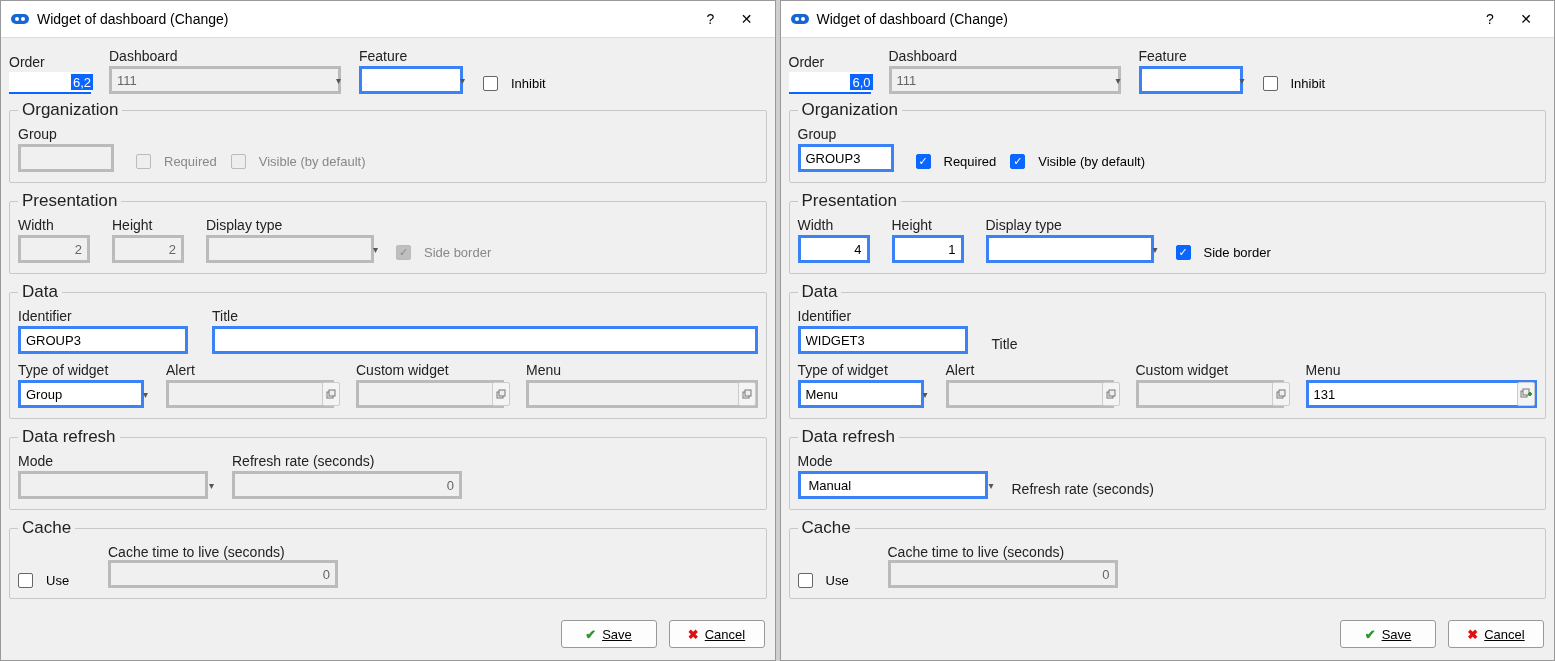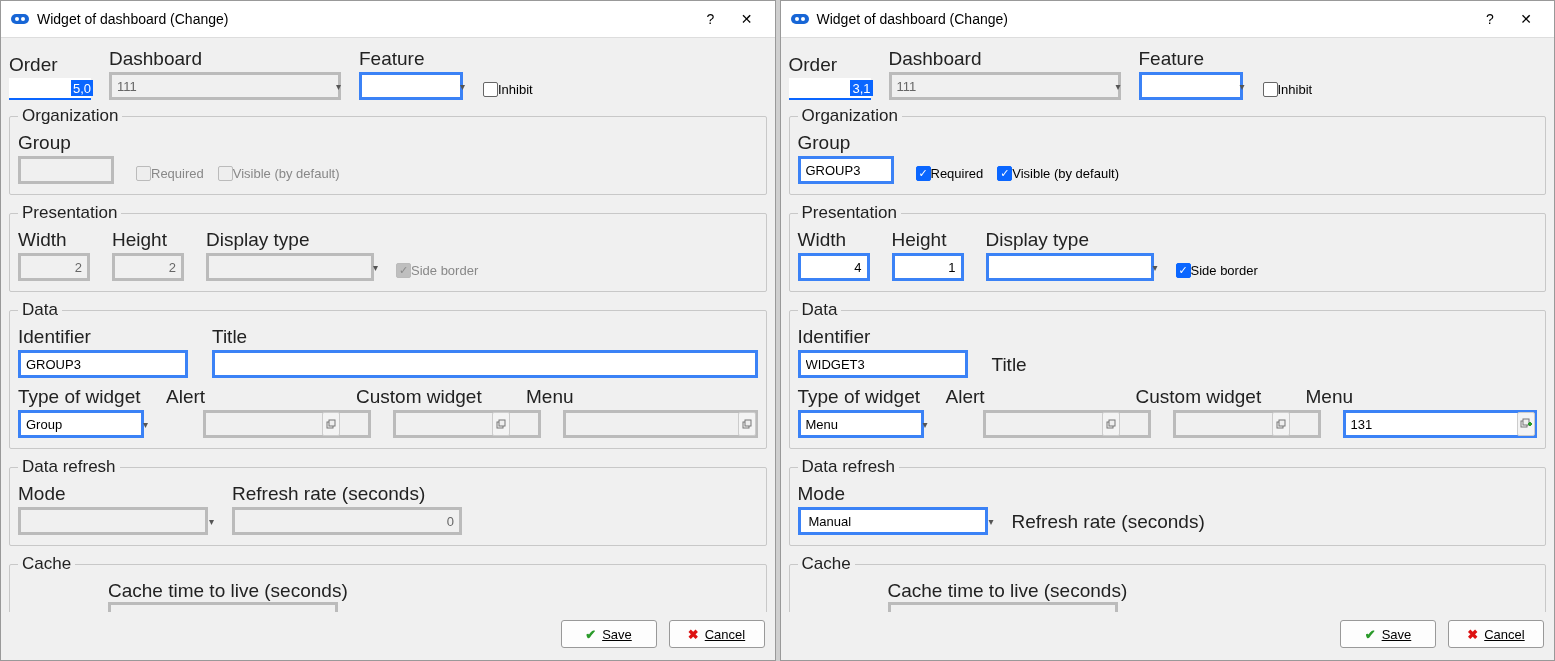--- a/index.html
+++ b/index.html
@@ -55,21 +55,21 @@
     margin: 6px 0 8px 0;
     padding: 6px 8px 10px 8px;
   }
   legend {
     font-size: 17px;
     padding: 0 4px;
     color: #222;
   }
   .row { display: flex; align-items: flex-end; gap: 14px; }
   .field { display: flex; flex-direction: column; }
-  .field > label, .lbl { font-size: 19px; color: #222; margin-bottom: 2px; }
+  .field > label, .lbl { font-size: 14px; color: #222; margin-bottom: 2px; }
   input[type="text"] {
     height: 28px;
     border: 3px solid #3b82f6;
     background: #fff;
     padding: 0 5px;
     font-size: 13px;
   }
   input[type="text"].right { text-align: right; }
   input[type="text"].disabled {
     background: #f0f0f0;
@@ -93,33 +93,33 @@
   .combo {
     position: relative;
     display: inline-flex;
     align-items: center;
   }
   .combo input { padding-right: 20px; }
   .combo .caret {
     position: absolute; right: 4px; top: 50%; transform: translateY(-50%);
     font-size: 10px; color: #555; pointer-events: none;
   }
-  .chk { display: inline-flex; align-items: center; gap: 0; font-size: 13px; }
+  .chk { display: inline-flex; align-items: center; gap: 13px; font-size: 13px; }
   .chkbox {
     width: 15px; height: 15px; border: 1px solid #666; border-radius: 2px;
     background: #fff; display: inline-flex; align-items:center; justify-content:center;
     font-size: 11px;
   }
   .chkbox.checked { background: #0a66ff; border-color: #0a66ff; color:#fff; }
   .chkbox.disabled { border-color:#bbb; background:#eee; color:#bbb; }
   .chkbox.checked.disabled { background:#bfbfbf; color:#888; border-color:#bbb;}
   .lookup {
     position: relative; display: inline-flex; align-items:center;
   }
-  .lookup input { padding-right: 22px; margin-left: 37px; }
+  .lookup input { padding-right: 22px; }
   .lookup .lbtn {
     position: absolute; right: 2px; top: 2px; bottom:2px; width:18px;
     background:#f4f4f4; border:1px solid #ccc; border-radius:2px;
     display:inline-flex; align-items:center; justify-content:center;
     font-size:10px; color:#555;
   }
   .lookup .lbtn.green svg .plus { fill:#2a9a2a; }
   .footer {
     display:flex; justify-content:flex-end; gap:12px;
     padding: 8px 10px 12px 0;
@@ -149,21 +149,21 @@
     <span class="tbtn">?</span>
     <span class="tbtn">✕</span>
   </div>
   <div class="body">
 
     <div class="row" style="margin-bottom:6px;">
       <div class="field" style="width:86px;">
         <label>Order</label>
         <span class="selnum-wrap">
           <input class="selnum" style="width: 82px; height: 22px;" type="text">
-          <span class="selnum-highlight">5,0</span>
+          <span class="selnum-highlight">6,2</span>
         </span>
       </div>
       <div class="field" style="width:236px;">
         <label>Dashboard</label>
         <span class="combo">
             <input type="text" class="disabled" style="width: 232px;" value="111">
             <span class="caret">▾</span>
           </span>
       </div>
       <div class="field" style="width:110px;">
@@ -337,21 +337,21 @@
     <span class="title">Widget of dashboard (Change)</span>
     <span class="tbtn">?</span>
     <span class="tbtn">✕</span>
   </div>
   <div class="body">
     <div class="row" style="margin-bottom:6px;">
       <div class="field" style="width:86px;">
         <label>Order</label>
         <span class="selnum-wrap">
           <input class="selnum" style="width: 82px; height: 22px;" type="text">
-          <span class="selnum-highlight">3,1</span>
+          <span class="selnum-highlight">6,0</span>
         </span>
       </div>
       <div class="field" style="width:236px;">
         <label>Dashboard</label>
         <span class="combo">
             <input type="text" class="disabled" style="width: 232px;" value="111">
             <span class="caret">▾</span>
           </span>
       </div>
       <div class="field" style="width:110px;">

